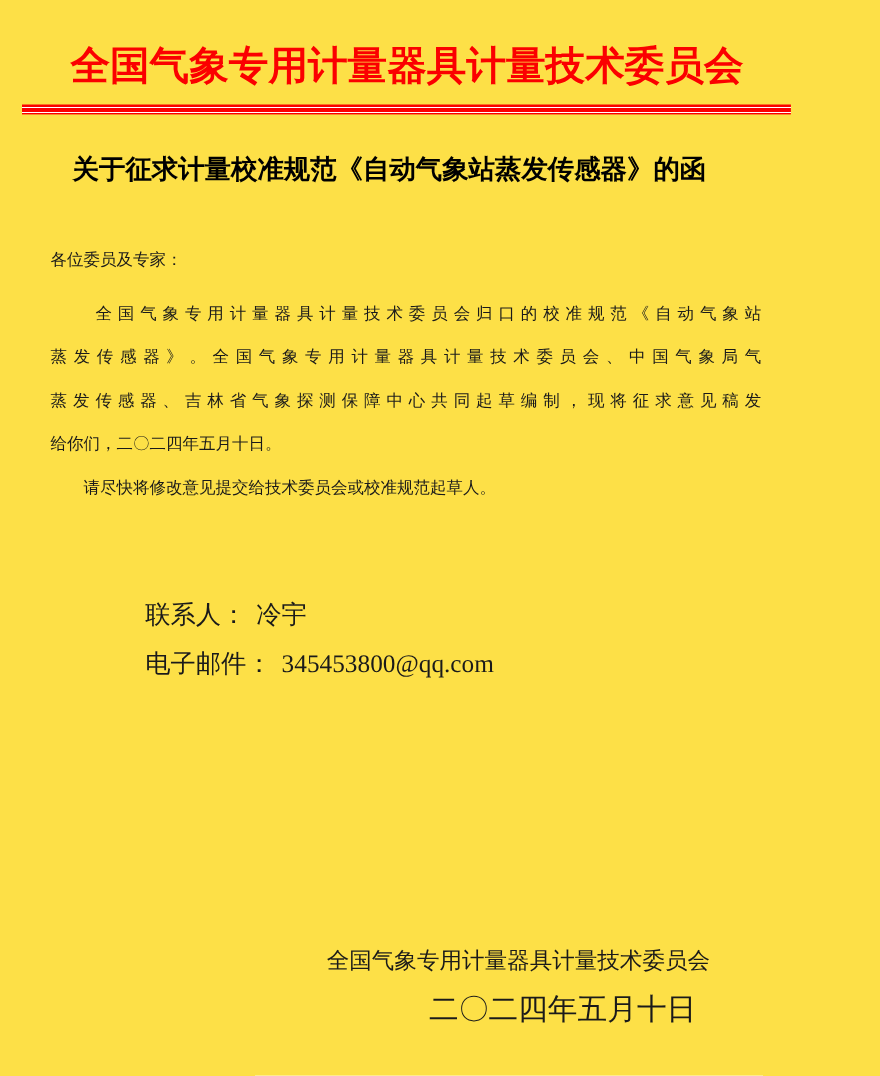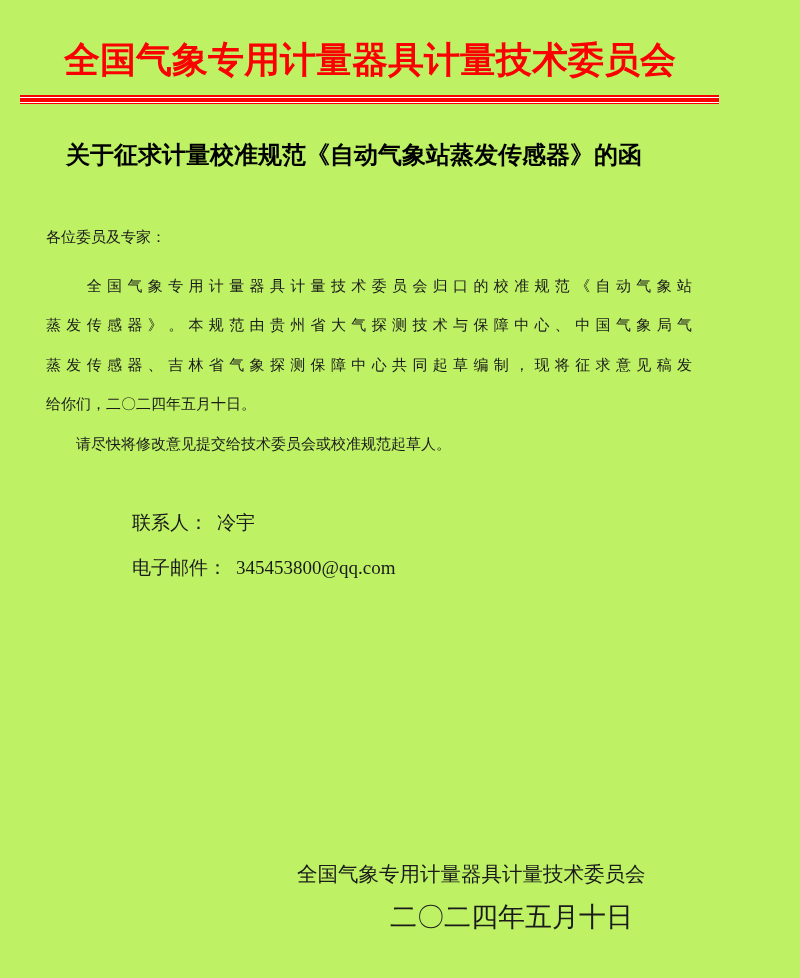--- a/index.html
+++ b/index.html
@@ -5,21 +5,21 @@
   :root { --accent-red: #fb0000; }
   html, body {
     margin: 0;
     padding: 0;
     background: #ffffff;
   }
   .page {
     position: relative;
     width: 800px;
     height: 978px;
-    background: #bef264;
+    background: #fde047;
     overflow: hidden;
     font-family: "Liberation Serif", "DejaVu Serif", serif;
     color: #111111;
   }
 
   
   .org-header {
     position: absolute;
     left: 20px;
     top: 36px;
@@ -73,33 +73,33 @@
     top: 218px;
     width: 646px;
     font-size: 15px;
     color: #1a1a1a;
   }
   .body-line {
     height: 39.5px;
     line-height: 39.5px;
     white-space: pre;
   }
-  .body-line.para-start { margin-top: 9px; }
+  .body-line.para-start { margin-top: 9px; font-family: Liberation Mono, monospace; }
   .body-line.line-full {
     text-align: justify;
     text-align-last: justify;
     white-space: pre-wrap;
   }
 
   
   .contacts {
     position: absolute;
     left: 132px;
-    top: 500px;
-    font-size: 19px;
+    top: 536px;
+    font-size: 23px;
     color: #1a1a1a;
   }
   .contact-line {
     height: 45px;
     line-height: 45px;
     white-space: nowrap;
   }
   .contact-value { margin-left: 9px; }
 
   
@@ -129,21 +129,21 @@
 
   <div class="org-header">全国气象专用计量器具计量技术委员会</div>
 
   <div class="header-rule"></div>
 
   <div class="doc-title">关于征求计量校准规范《自动气象站蒸发传感器》的函</div>
 
   <div class="doc-body">
     <div class="body-line">各位委员及专家：</div>
     <div class="body-line para-start line-full">　　全国气象专用计量器具计量技术委员会归口的校准规范《自动气象站</div>
-    <div class="body-line line-full">蒸发传感器》。本规范由贵州省大气探测技术与保障中心、中国气象局气</div>
+    <div class="body-line line-full">蒸发传感器》。全国气象专用计量器具计量技术委员会、中国气象局气</div>
     <div class="body-line line-full">蒸发传感器、吉林省气象探测保障中心共同起草编制，现将征求意见稿发</div>
     <div class="body-line">给你们，二〇二四年五月十日。</div>
     <div class="body-line">　　请尽快将修改意见提交给技术委员会或校准规范起草人。</div>
   </div>
 
   <div class="contacts">
     <div class="contact-line">
       <span>联系人：</span><span class="contact-value">冷宇</span>
     </div>
     <div class="contact-line">

